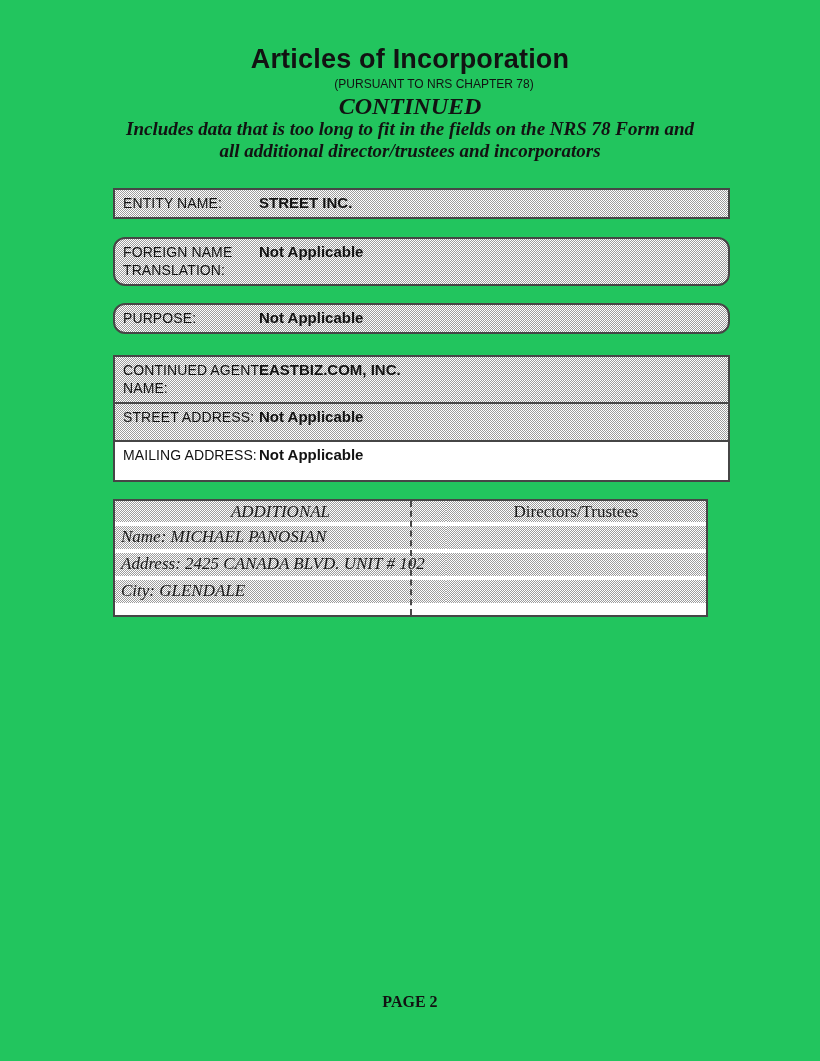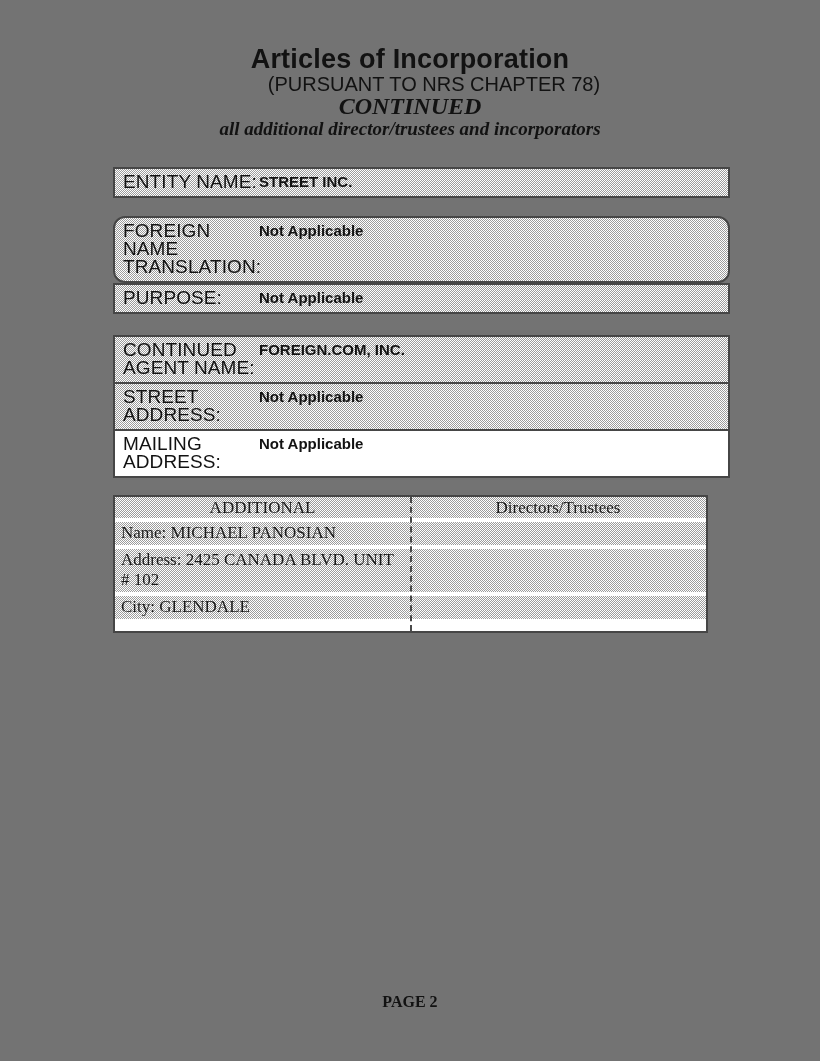--- a/index.html
+++ b/index.html
@@ -6,35 +6,35 @@
   html, body { background: #ffffff; }
   body {
     width: 820px;
     font-family: "Liberation Sans", sans-serif;
     color: #121212;
   }
   .page {
     position: relative;
     width: 820px;
     height: 1061px;
-    background: #737373;
+    background: #22c55e;
     overflow: hidden;
   }
 
   
   .doc-header { padding-top: 44px; text-align: center; }
   .doc-title {
     font-family: "Liberation Sans", sans-serif;
     font-size: 27px;
     font-weight: bold;
     letter-spacing: 0.2px;
     line-height: 30px;
   }
   .doc-subtitle {
-    font-size: 20px;
+    font-size: 12px;
     line-height: 18px;
     margin-top: 1px;
     padding-left: 48px;
   }
   .doc-continued {
     font-family: "Liberation Serif", serif;
     font-style: italic;
     font-weight: bold;
     font-size: 24px;
     line-height: 23px;
@@ -59,28 +59,28 @@
   }
 
   
   .fieldbox {
     margin-left: 113px;
     width: 617px;
     border: 2px solid #464646;
   }
   .box-entity   { margin-top: 27px; min-height: 30px; }
   .box-foreign  { margin-top: 18px; min-height: 43px; border-radius: 12px; }
-  .box-purpose  { min-height: 30px; }
+  .box-purpose  { margin-top: 17px; min-height: 30px; border-radius: 12px; }
   .box-group    { margin-top: 21px; }
 
   .field-row { display: flex; padding: 4px 8px 5px 8px; }
   .field-label {
     width: 136px;
     flex-shrink: 0;
-    font-size: 19px;
+    font-size: 14px;
     line-height: 18px;
     letter-spacing: 0.1px;
   }
   .field-value {
     font-weight: bold;
     font-size: 15px;
     line-height: 18px;
     padding-top: 0px;
   }
   .group-row { min-height: 38px; }
@@ -93,21 +93,21 @@
     margin-left: 113px;
     margin-top: 17px;
     width: 595px;
     border: 2px solid #464646;
     font-family: "Liberation Serif", serif;
     font-size: 17px;
     color: #1a1a1a;
   }
   .t-row { display: flex; border-bottom: 4px solid #ffffff; }
   .t-row:last-child { border-bottom: none; }
-  .t-left  { width: 295px; padding: 1px 5px 2px 6px; line-height: 20px; }
+  .t-left  { width: 331px; padding: 1px 5px 2px 6px; line-height: 20px; font-style: italic; }
   .t-right { flex: 1; }
   .t-head .t-left, .t-head .t-right { text-align: center; line-height: 19px; padding: 1px 0 1px 0; }
   .t-head { min-height: 21px; }
   .col-divider {
     position: absolute;
     top: 0; bottom: 0;
     left: 295px;
     width: 0;
     border-left: 2px dashed #4a4a4a;
   }
@@ -126,20 +126,21 @@
 </style>
 </head>
 <body>
 
 <div class="page">
 
   <div class="doc-header">
     <div class="doc-title">Articles of Incorporation</div>
     <div class="doc-subtitle">(PURSUANT TO NRS CHAPTER 78)</div>
     <div class="doc-continued">CONTINUED</div>
+    <div class="doc-desc">Includes data that is too long to fit in the fields on the NRS 78 Form and</div>
     <div class="doc-desc">all additional director/trustees and incorporators</div>
   </div>
 
   <div class="fieldbox box-entity hatch">
     <div class="field-row">
       <div class="field-label">ENTITY NAME:</div>
       <div class="field-value">STREET INC.</div>
     </div>
   </div>
 
@@ -153,21 +154,21 @@
   <div class="fieldbox box-purpose hatch">
     <div class="field-row">
       <div class="field-label">PURPOSE:</div>
       <div class="field-value">Not Applicable</div>
     </div>
   </div>
 
   <div class="fieldbox box-group">
     <div class="field-row group-row hatch">
       <div class="field-label">CONTINUED AGENT NAME:</div>
-      <div class="field-value">FOREIGN.COM, INC.</div>
+      <div class="field-value">EASTBIZ.COM, INC.</div>
     </div>
     <div class="field-row group-row hatch">
       <div class="field-label">STREET ADDRESS:</div>
       <div class="field-value">Not Applicable</div>
     </div>
     <div class="field-row group-row row-white">
       <div class="field-label">MAILING ADDRESS:</div>
       <div class="field-value">Not Applicable</div>
     </div>
   </div>

